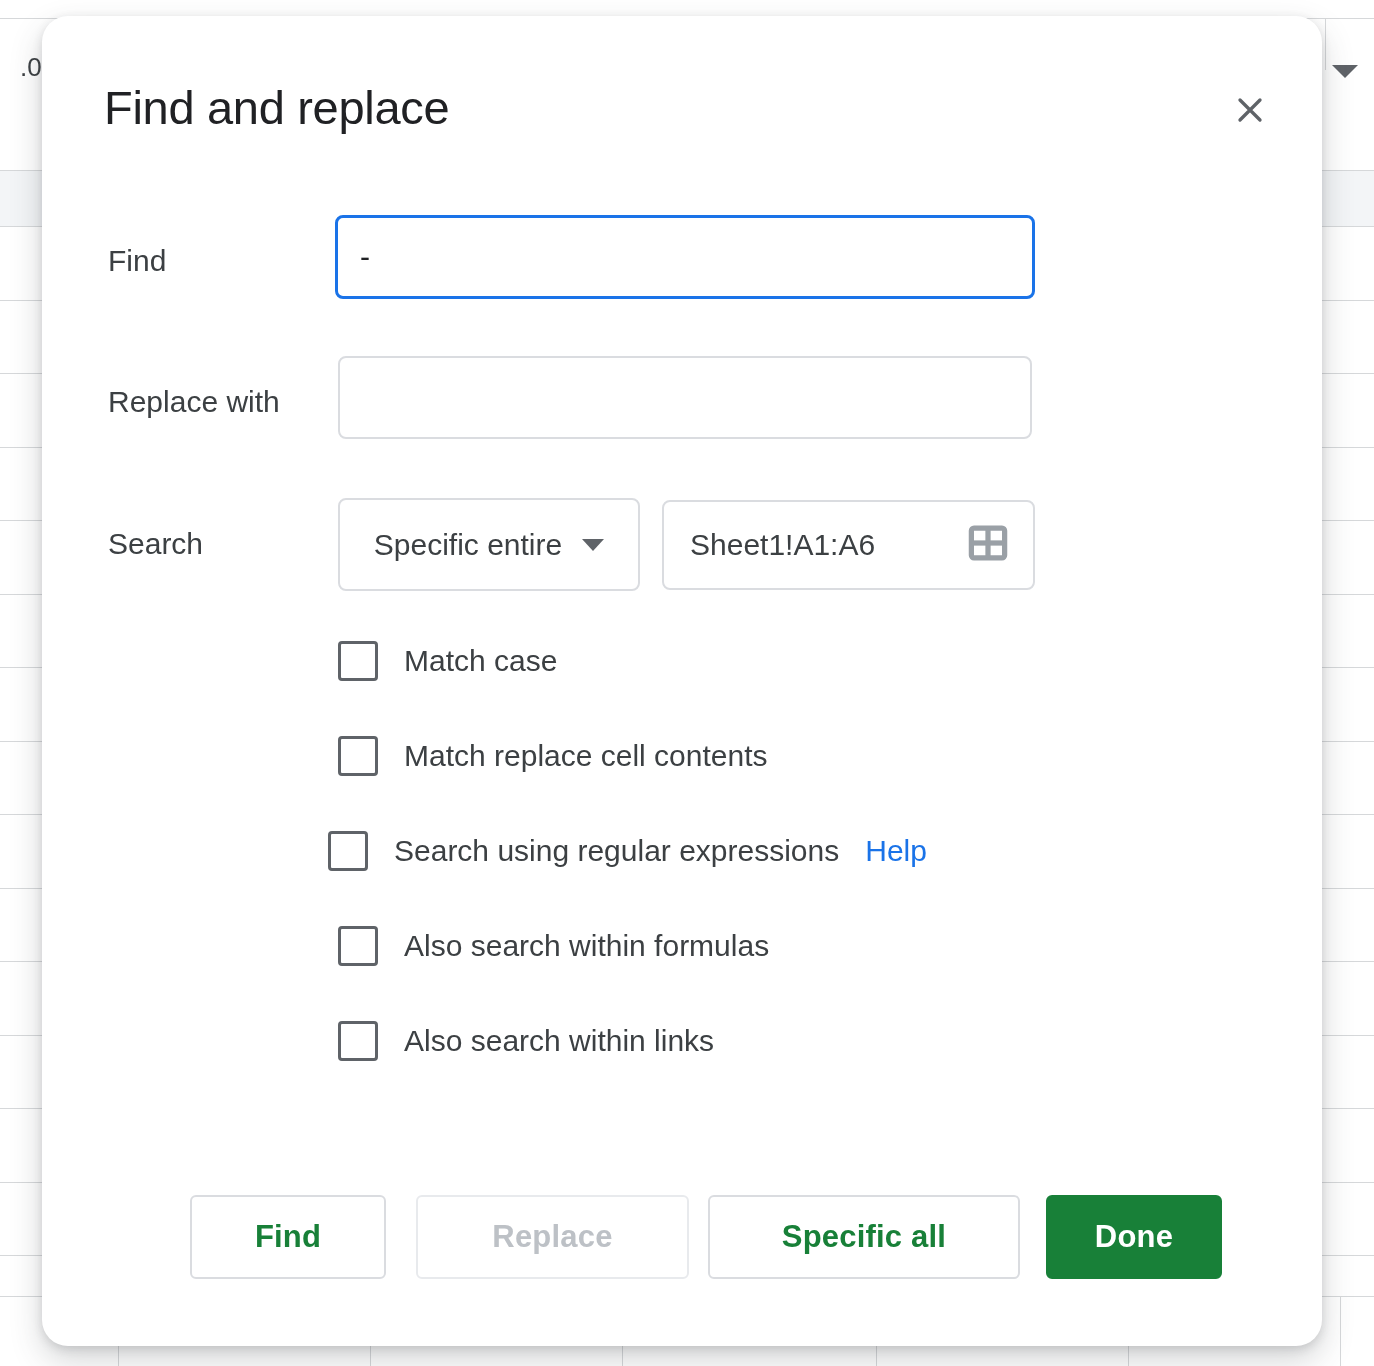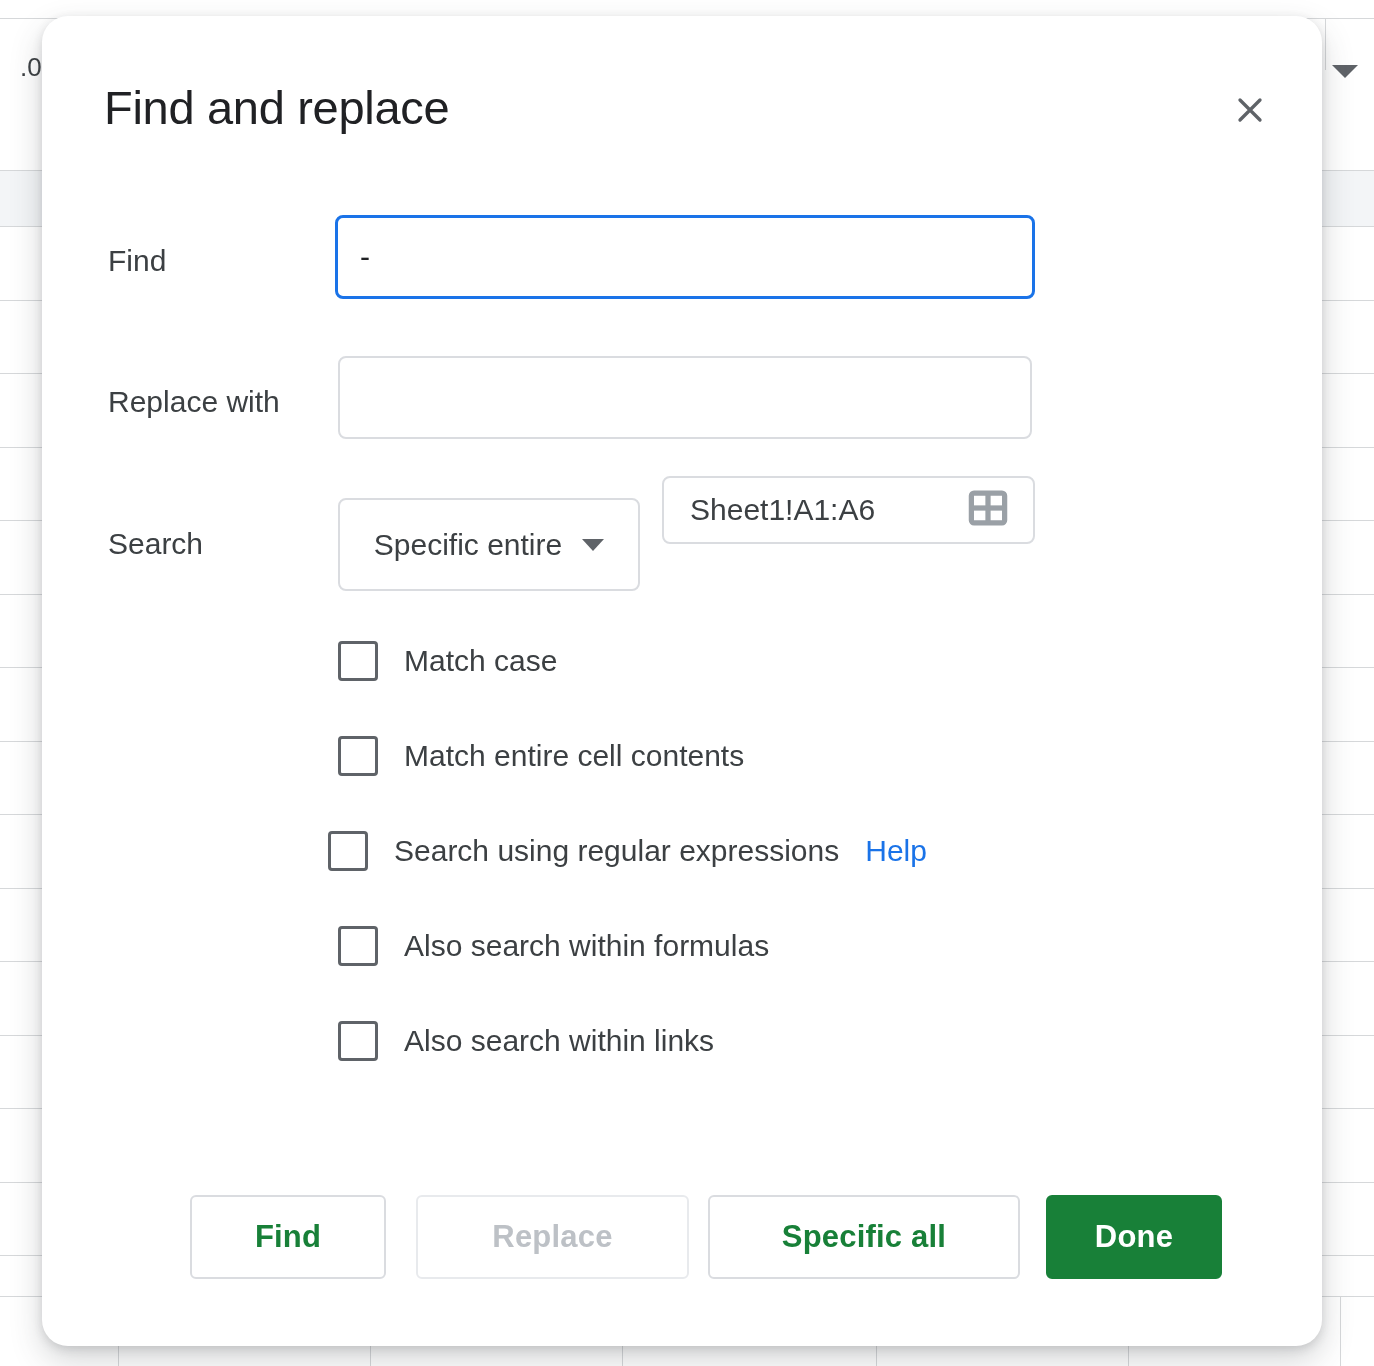--- a/index.html
+++ b/index.html
@@ -281,39 +281,39 @@
   <div class="field-label" style="left:66px; top:369px;">Replace with</div>
   <input class="text-input normal" type="text" style="left: 296px; top: 340px; width: 694px; height: 83px;" value="">
 
   <div class="field-label" style="left:66px; top:511px;">Search</div>
 
   <div class="select-box" style="left:296px; top:482px; width:302px; height:93px;">
     <span class="select-label">Specific entire</span>
     <span class="select-caret"></span>
   </div>
 
-  <div class="range-box" style="left:620px; top:460px; width:373px; height:68px;">
+  <div class="range-box" style="left:620px; top:484px; width:373px; height:90px;">
     <span class="range-value">Sheet1!A1:A6</span>
     <span class="range-picker-icon">
       <svg width="42" height="42" viewBox="0 0 24 24" aria-hidden="true">
         <rect x="2.5" y="3.5" width="19" height="17" rx="1.5" fill="none" stroke="#9aa0a6" stroke-width="3"></rect>
         <line x1="12" y1="4" x2="12" y2="20" stroke="#9aa0a6" stroke-width="3"></line>
         <line x1="3" y1="12" x2="21" y2="12" stroke="#9aa0a6" stroke-width="3"></line>
       </svg>
     </span>
   </div>
 
   <div class="check-row" style="left:296px; top:625px;">
     <span class="checkbox"></span>
     <span class="check-label">Match case</span>
   </div>
 
   <div class="check-row" style="left:296px; top:720px;">
     <span class="checkbox"></span>
-    <span class="check-label">Match entire cell contents</span>
+    <span class="check-label">Match replace cell contents</span>
   </div>
 
   <div class="check-row" style="left:286px; top:815px;">
     <span class="checkbox"></span>
     <span class="check-label">Search using regular expressions</span>
     <a class="help-link">Help</a>
   </div>
 
   <div class="check-row" style="left:296px; top:910px;">
     <span class="checkbox"></span>

